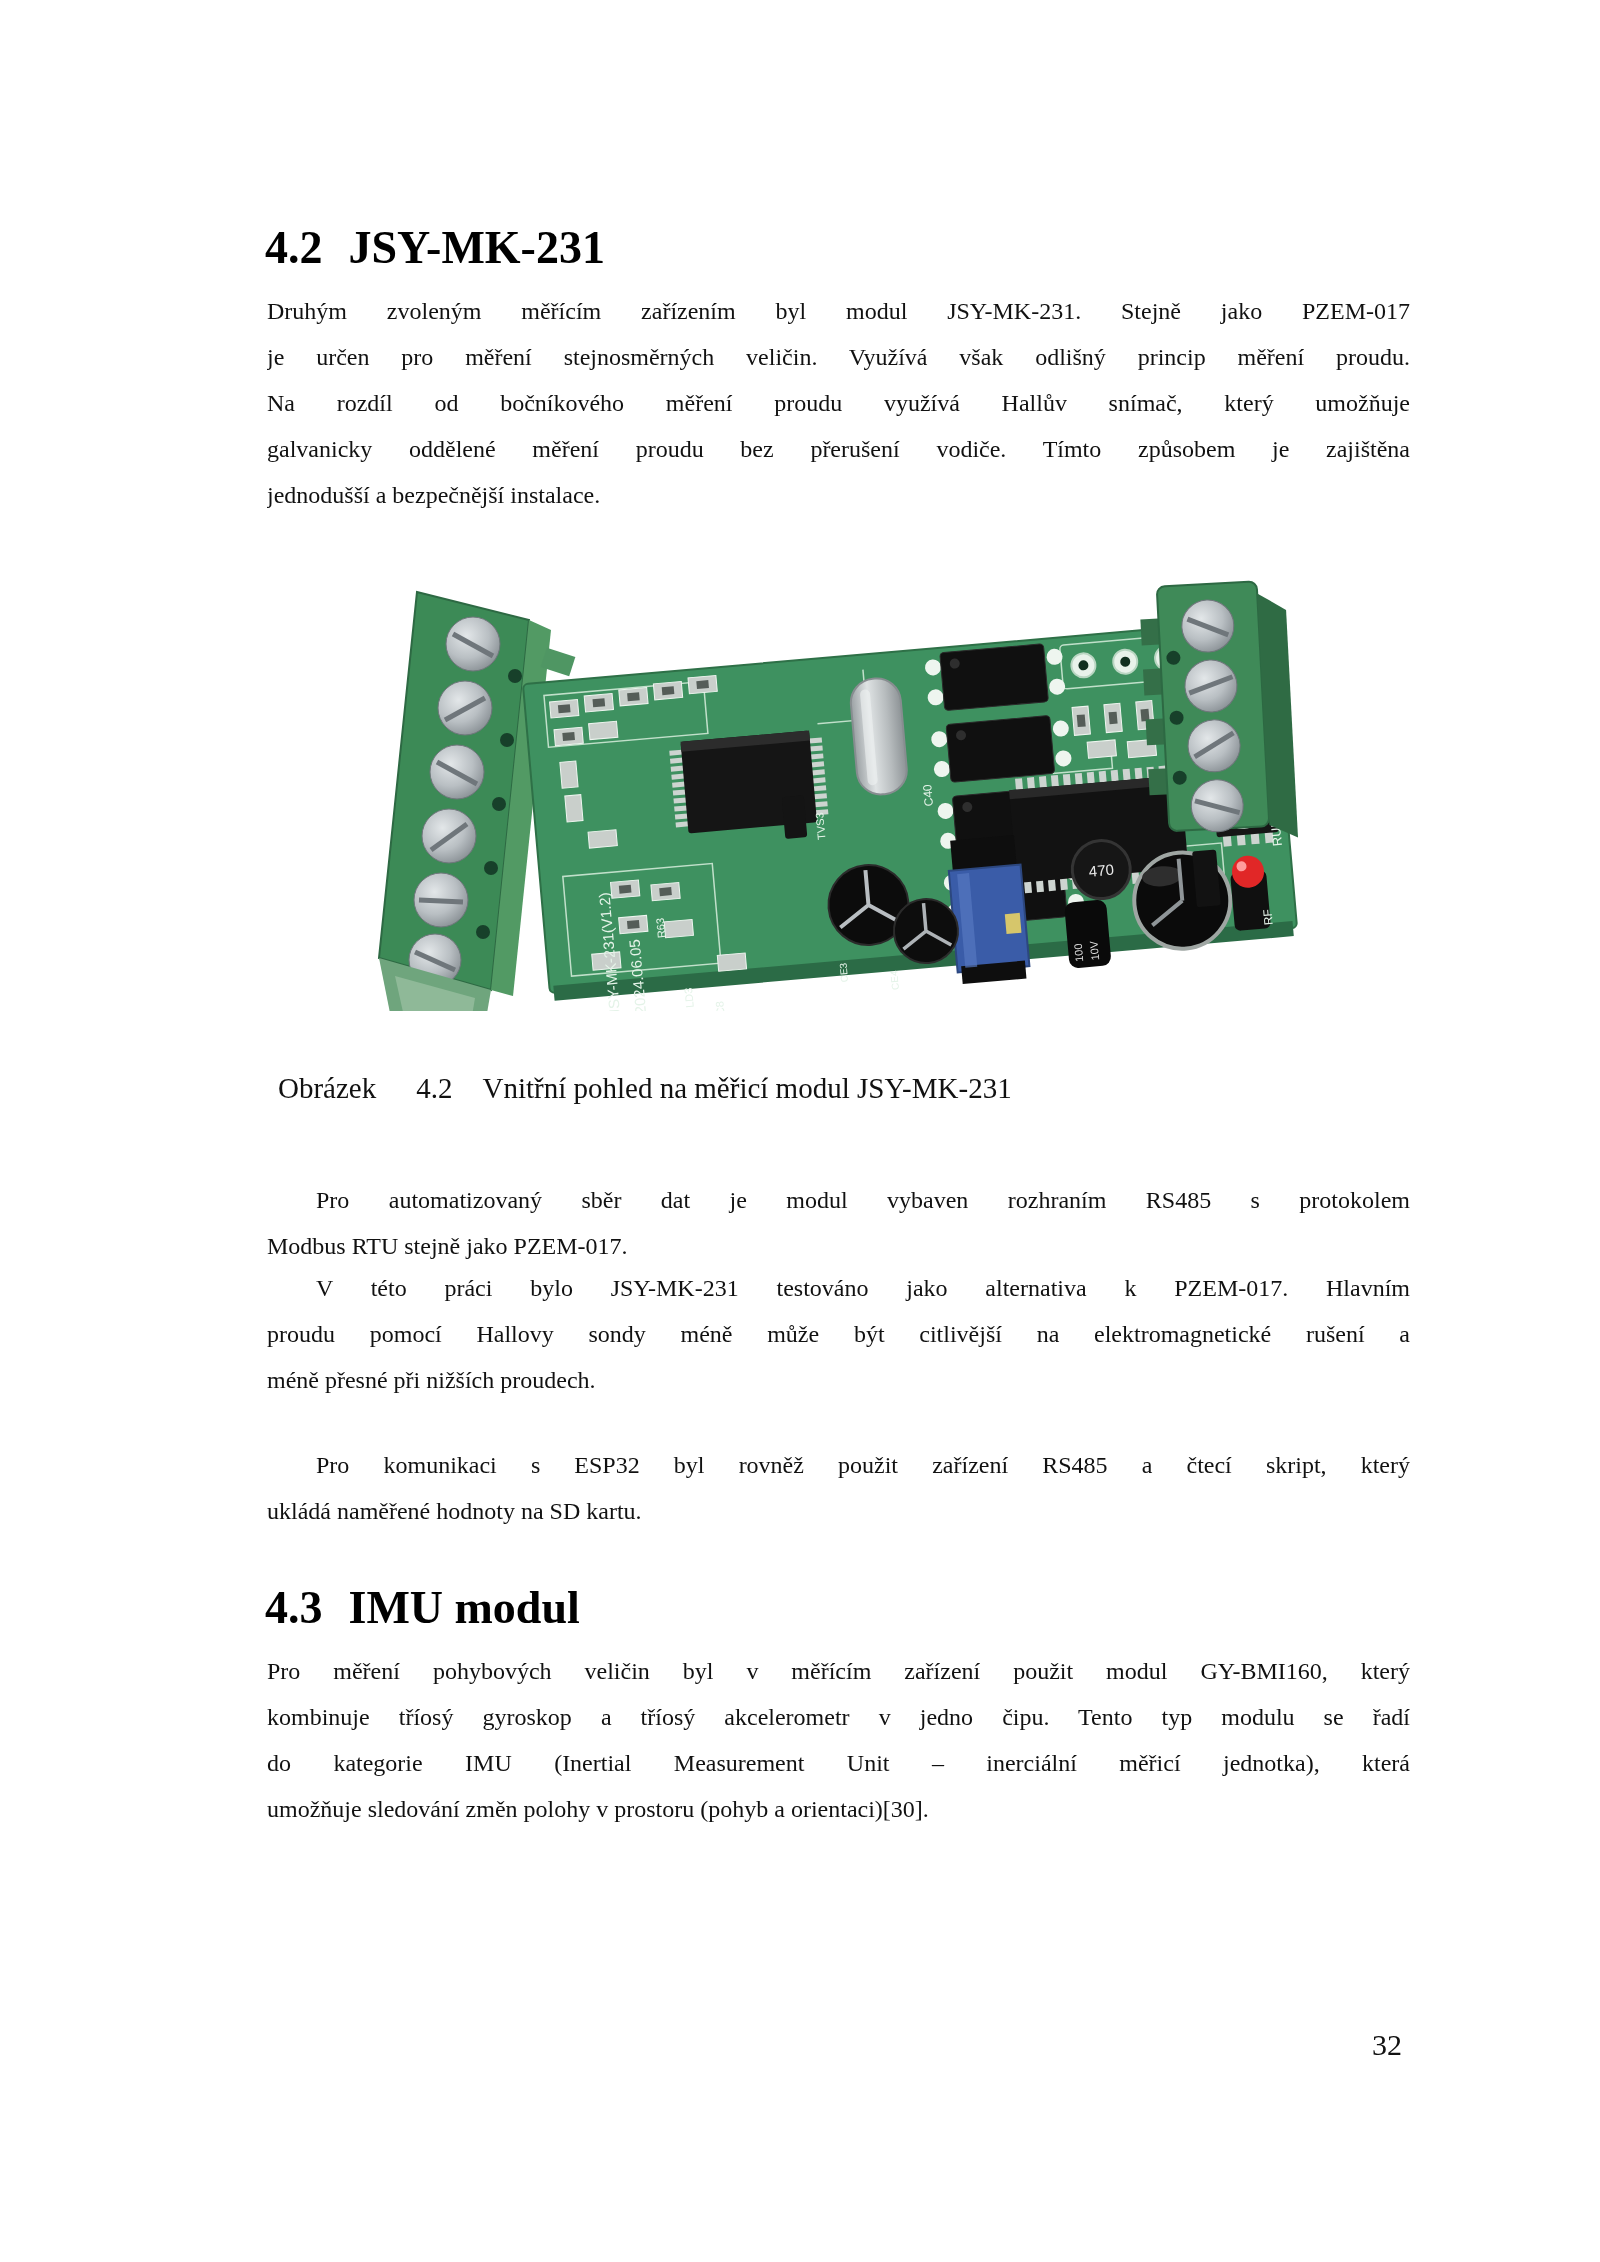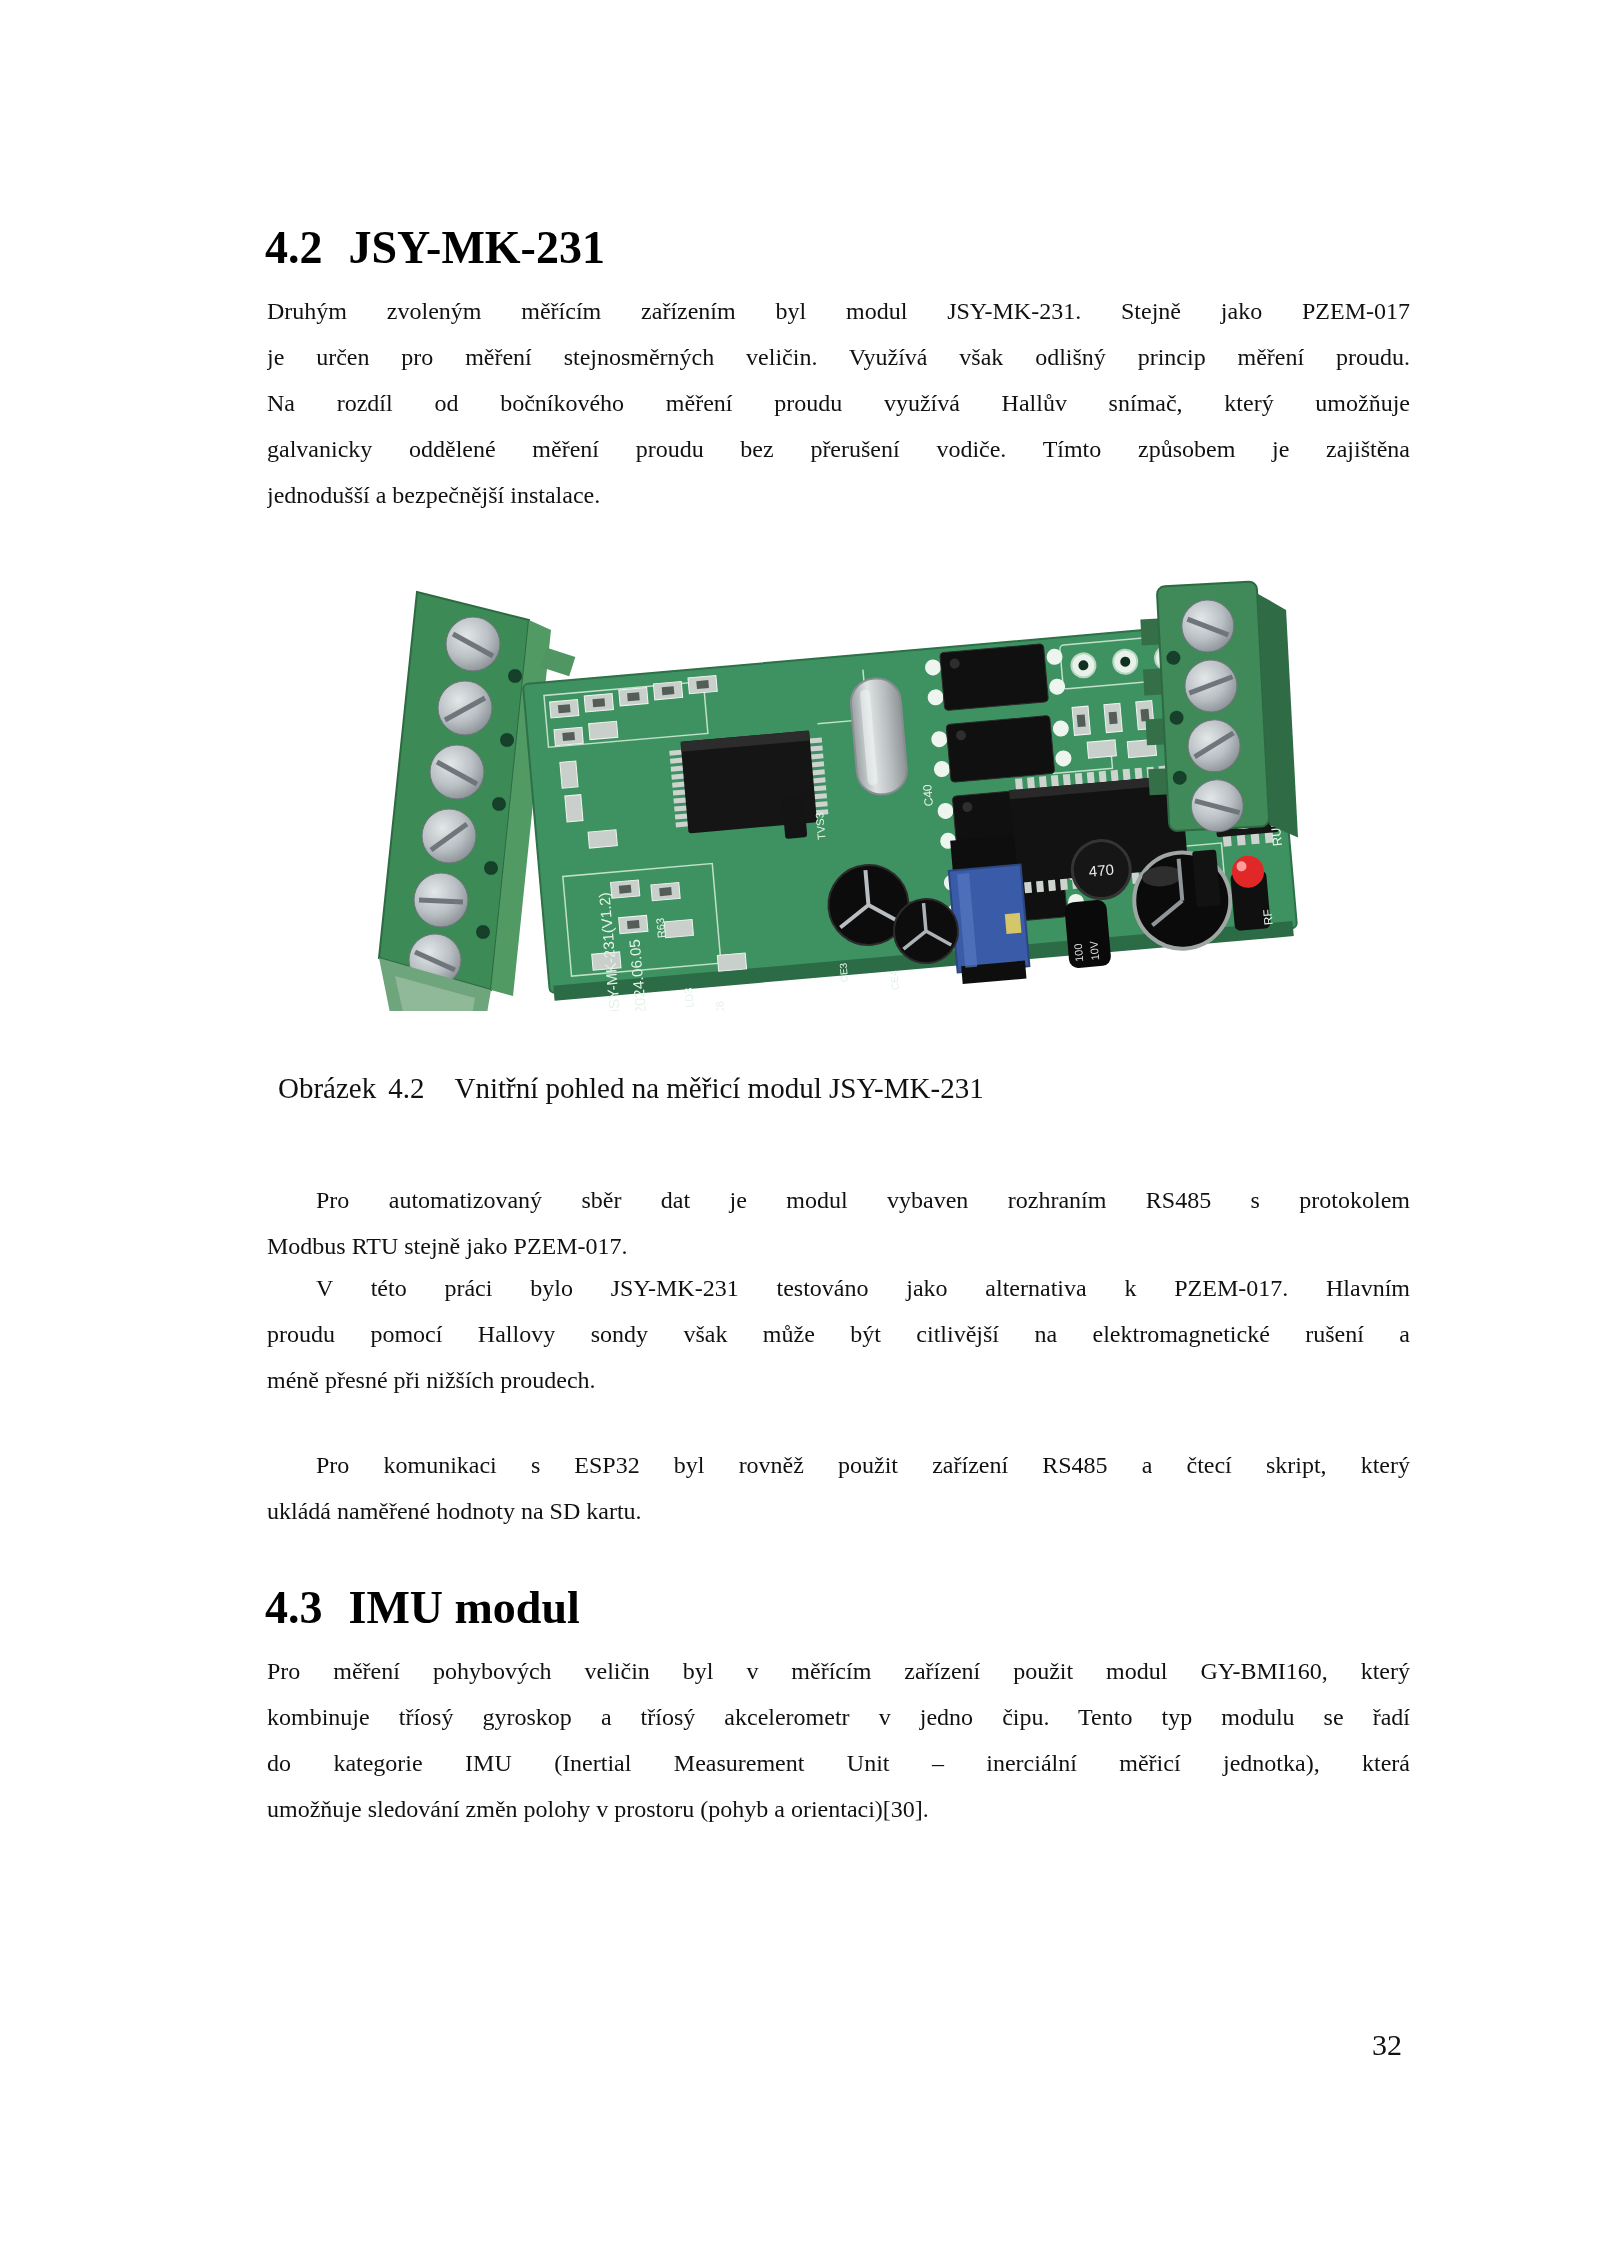--- a/index.html
+++ b/index.html
@@ -40,21 +40,21 @@
   .line.indent{text-indent:49px;}
   .caption{
     position:absolute;
     left:278px;
     top:1065px;
     font-size:29px;
     line-height:46px;
     white-space:nowrap;
     color:#111111;
   }
-  .caption .cap-label{margin-right:12px;}
+  .caption .cap-label{margin-right:40px;}
   .caption .cap-num{margin-right:30px;}
   .figure{
     position:absolute;
     left:355px;
     top:556px;
     width:950px;
     height:455px;
   }
   .pagenum{
     position:absolute;
@@ -414,21 +414,21 @@
     <span class="cap-label">Obrázek</span><span class="cap-num">4.2</span><span>Vnitřní pohled na měřicí modul JSY-MK-231</span>
   </div>
 
   <div class="para" style="top:1177px">
     <div class="line indent">Pro automatizovaný sběr dat je modul vybaven rozhraním RS485 s protokolem</div>
     <div class="line last">Modbus RTU stejně jako PZEM-017.</div>
   </div>
 
   <div class="para" style="top:1265px">
     <div class="line indent">V této práci bylo JSY-MK-231 testováno jako alternativa k PZEM-017. Hlavním</div>
-    <div class="line">proudu pomocí Hallovy sondy však může být citlivější na elektromagnetické rušení a</div>
+    <div class="line">proudu pomocí Hallovy sondy méně může být citlivější na elektromagnetické rušení a</div>
     <div class="line last">méně přesné při nižších proudech.</div>
   </div>
 
   <div class="para" style="top:1442px">
     <div class="line indent">Pro komunikaci s ESP32 byl rovněž použit zařízení RS485 a čtecí skript, který</div>
     <div class="line last">ukládá naměřené hodnoty na SD kartu.</div>
   </div>
 
   <div class="heading" style="top:1582px">
     <span class="h-num">4.3</span><span>IMU modul</span>

